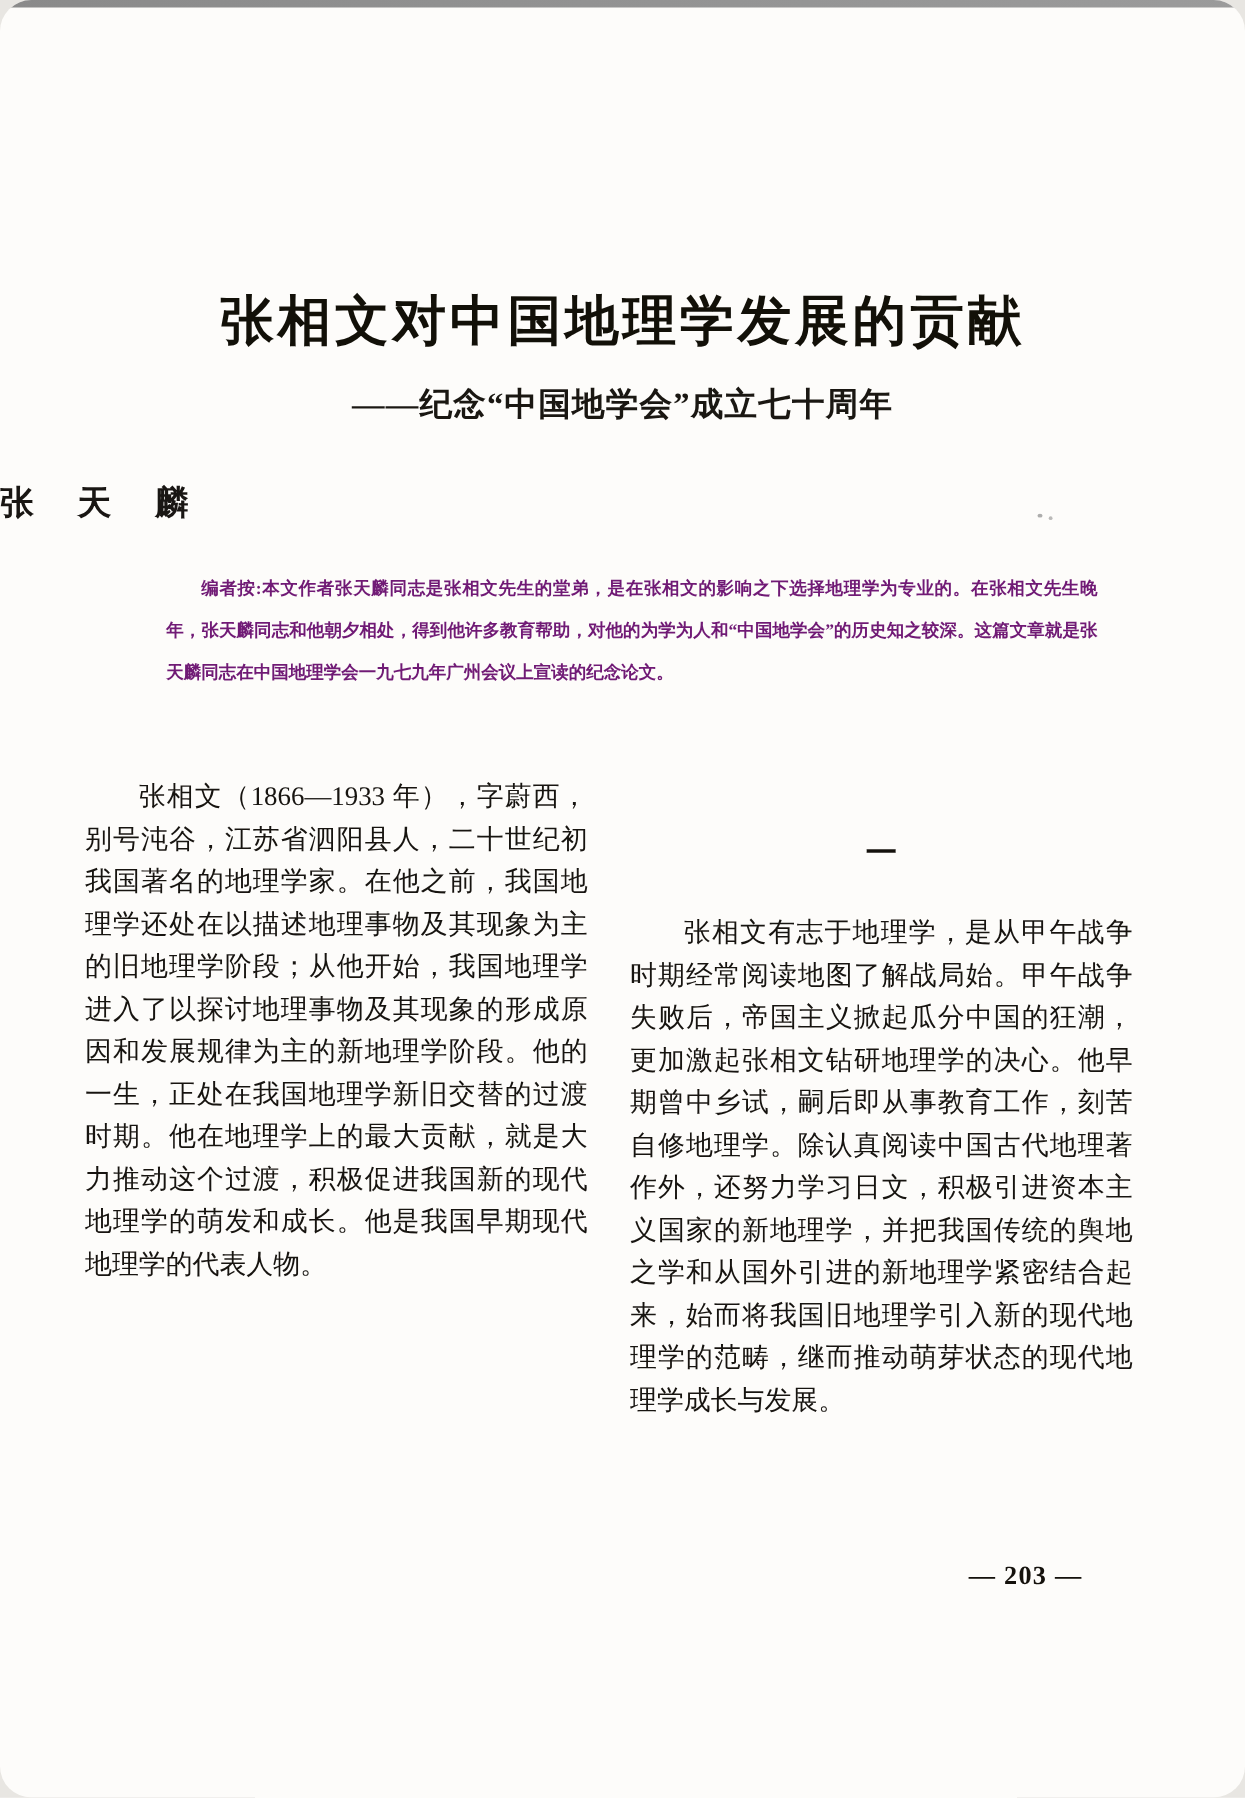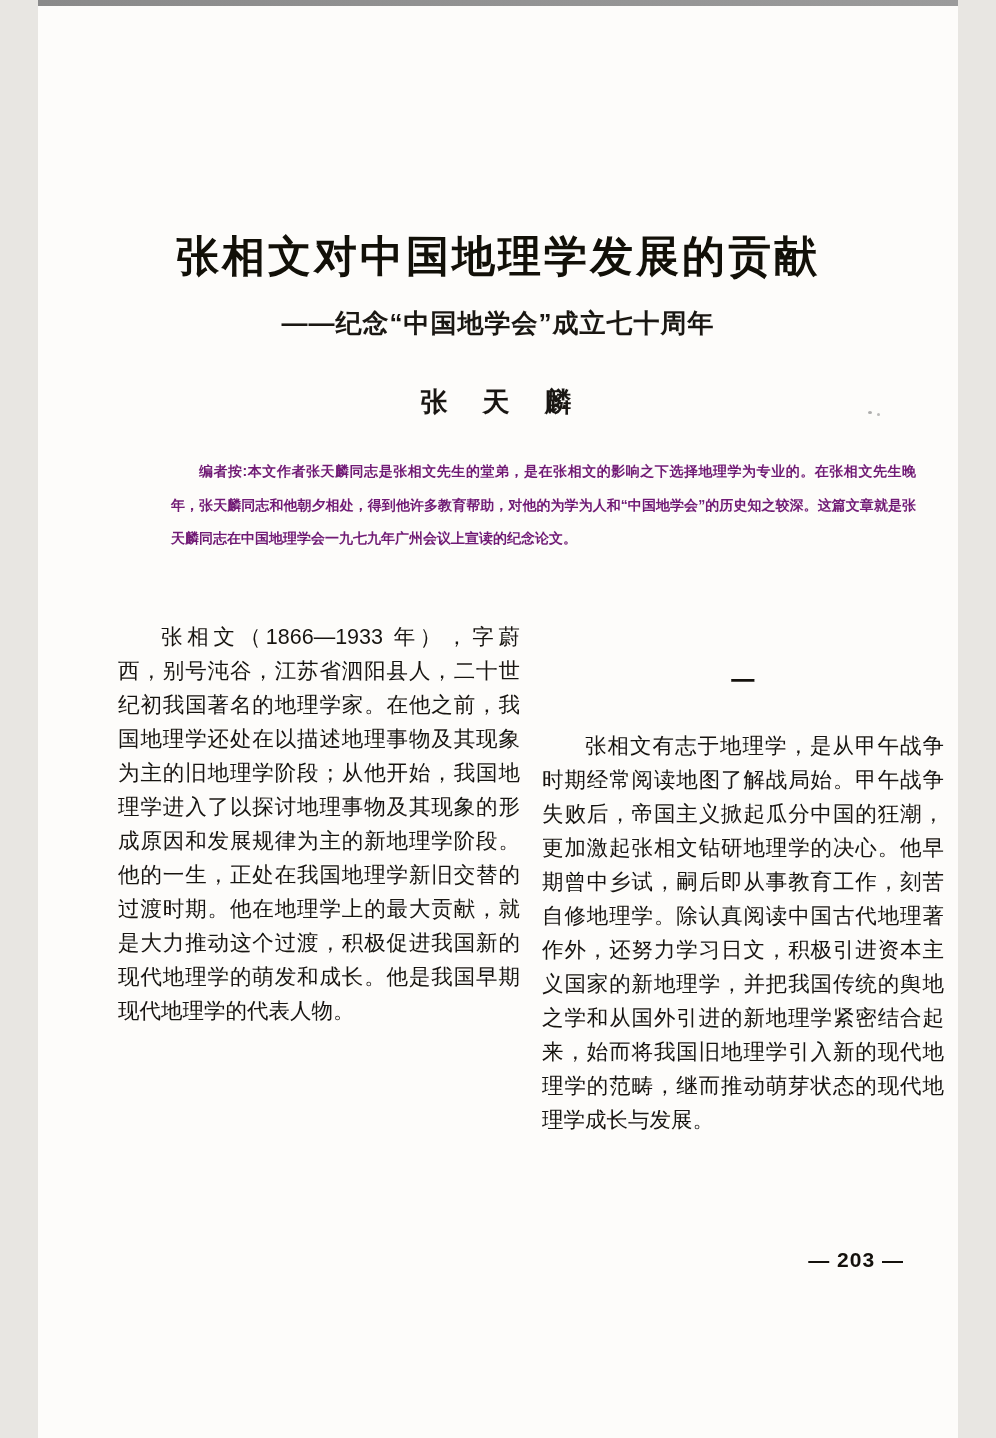--- a/index.html
+++ b/index.html
@@ -2,27 +2,28 @@
 <html lang="zh"><head>
 <meta charset="utf-8">
 <style>
   html, body {
     margin: 0;
     padding: 0;
     background: #e8e6e2;
   }
   .page {
     position: relative;
-    width: 920px;
+    width: 996px;
     height: 1438px;
     margin: 0 auto;
     background: #fdfcfa;
     overflow: hidden;
     color: #151311;
-    font-family: Liberation Sans, sans-serif;
+    font-family: Liberation Serif, serif;
+    border-radius: 25px;
   }
   .scan-top {
     position: absolute;
     top: 0; left: 0;
     width: 100%;
     height: 6px;
     background: linear-gradient(to right, #8a8a8a, #9b9b9b);
   }
   .title {
     position: absolute;
@@ -45,21 +46,20 @@
     font-size: 26px;
     font-weight: bold;
     letter-spacing: 1px;
     color: #1a1712;
   }
   .author {
     position: absolute;
     top: 384px;
     left: 0;
     width: 100%;
-    text-align: center;
     font-size: 27px;
     font-weight: 600;
     letter-spacing: 4px;
     color: #191613;
   }
   .editor-note {
     position: absolute;
     top: 455px;
     left: 133px;
     width: 745px;
@@ -70,21 +70,21 @@
     line-height: 33.5px;
     font-weight: bold;
     text-align: justify;
     text-indent: 2em;
     color: #701a75;
   }
   .col {
     position: absolute;
     top: 620px;
   }
-  .col-left  { left: 80px;  width: 402px; }
+  .col-left  { left: 68px;  width: 402px; }
   .col-right { left: 504px; width: 402px; }
   .body-para {
     margin: 0;
     font-size: 21.5px;
     line-height: 34px;
     font-weight: 500;
     text-align: justify;
     text-indent: 2em;
     color: #171410;
   }

